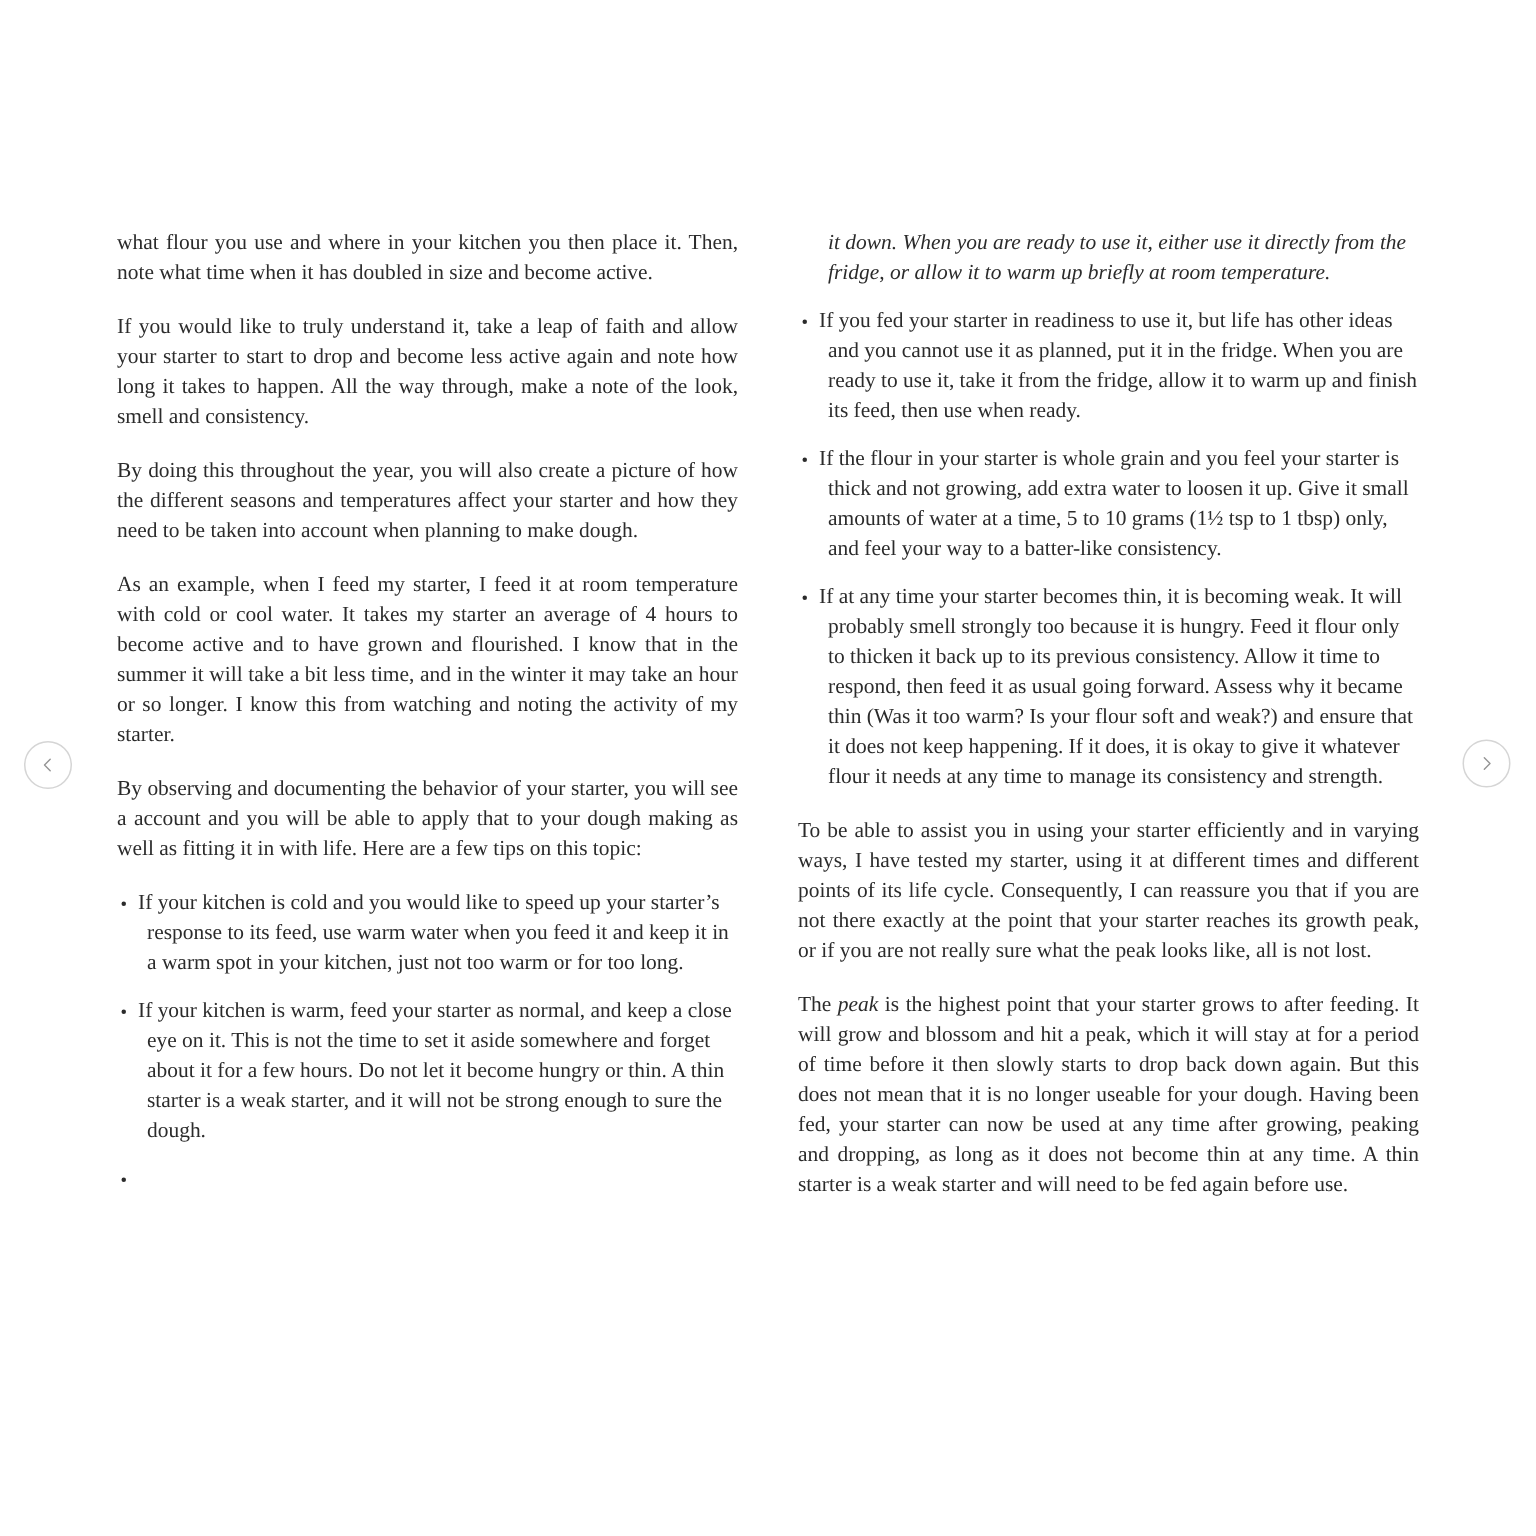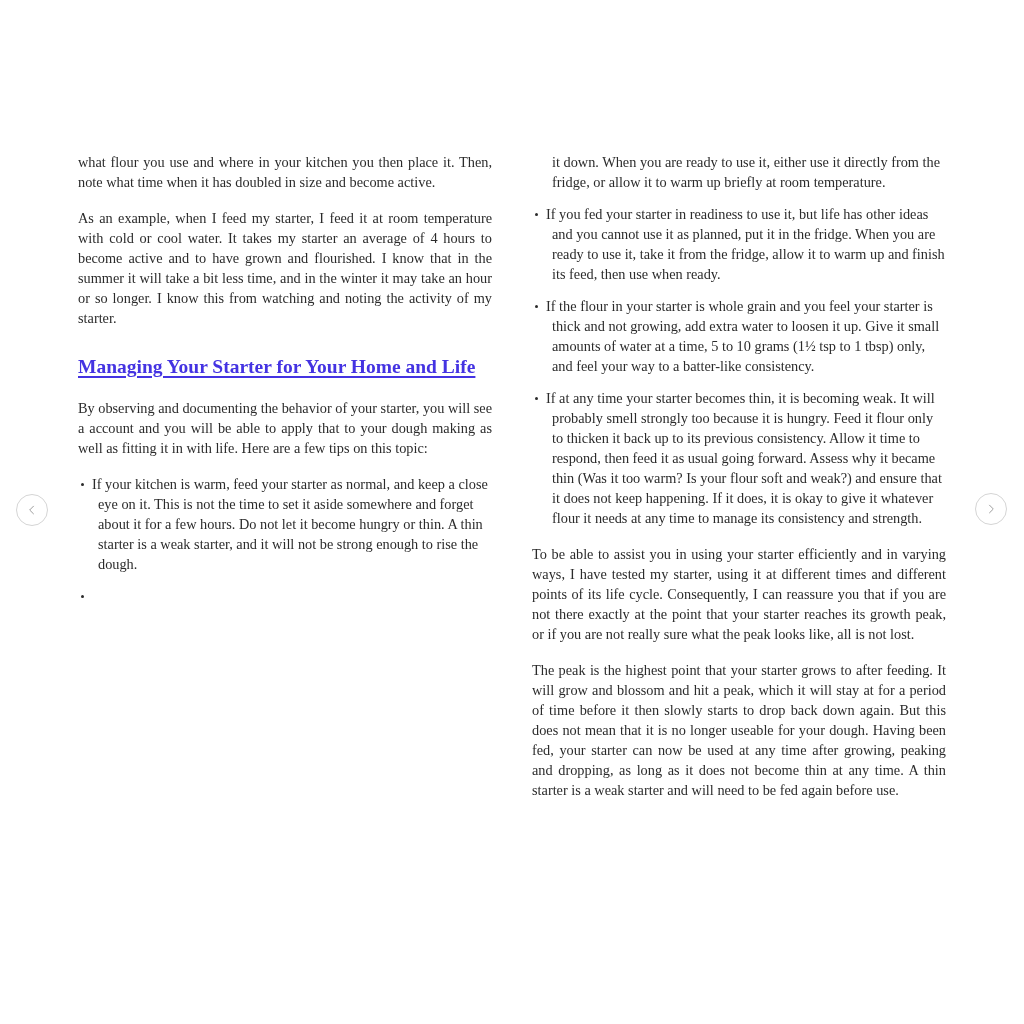--- a/index.html
+++ b/index.html
@@ -66,22 +66,23 @@
     top:8.5px;
     width:3px;
     height:3px;
     border-radius:50%;
     background:var(--text-color);
   }
   .bullet-continuation{
     padding-left:20px;
     margin:0 0 12px 0;
     text-align:left;
+    font-style:italic;
   }
-  .em{}
+  .em{font-style:italic;}
   .nav-btn{
     position:absolute;
     width:32px;
     height:32px;
     border-radius:50%;
     border:1px solid var(--nav-border);
     background:#ffffff;
     display:flex;
     align-items:center;
     justify-content:center;
@@ -102,30 +103,35 @@
       <svg width="14" height="14" viewBox="0 0 24 24">
         <path d="M14.5 5.5 L8 12 L14.5 18.5" fill="none" stroke="#949494" stroke-width="1.6" stroke-linecap="round" stroke-linejoin="round"></path>
       </svg>
     </span>
   </button>
 
   <div class="columns">
 
     <div class="col">
       <p class="para">what flour you use and where in your kitchen you then place it. Then, note what time when it has doubled in size and become active.</p>
+      <p class="para">If you would like to truly understand it, take a leap of faith and allow your starter to start to drop and become less active again and note how long it takes to happen. All the way through, make a note of the look, smell and consistency.</p>
+      <p class="para">By doing this throughout the year, you will also create a picture of how the different seasons and temperatures affect your starter and how they need to be taken into account when planning to make dough.</p>
       <p class="para">As an example, when I feed my starter, I feed it at room temperature with cold or cool water. It takes my starter an average of 4 hours to become active and to have grown and flourished. I know that in the summer it will take a bit less time, and in the winter it may take an hour or so longer. I know this from watching and noting the activity of my starter.</p>
 
-      <h2 class="section-heading">Managing Your Starter for Your Home and Life</h2>
 
       <p class="para">By observing and documenting the behavior of your starter, you will see a account and you will be able to apply that to your dough making as well as fitting it in with life. Here are a few tips on this topic:</p>
 
       <ul class="tips">
         <li>
           <span class="dot"></span>
-          <span>If your kitchen is warm, feed your starter as normal, and keep a close eye on it. This is not the time to set it aside somewhere and forget about it for a few hours. Do not let it become hungry or thin. A thin starter is a weak starter, and it will not be strong enough to rise the dough.</span>
+          <span>If your kitchen is cold and you would like to speed up your starter’s response to its feed, use warm water when you feed it and keep it in a warm spot in your kitchen, just not too warm or for too long.</span>
+        </li>
+        <li>
+          <span class="dot"></span>
+          <span>If your kitchen is warm, feed your starter as normal, and keep a close eye on it. This is not the time to set it aside somewhere and forget about it for a few hours. Do not let it become hungry or thin. A thin starter is a weak starter, and it will not be strong enough to sure the dough.</span>
         </li>
         <li>
           <span class="dot"></span>
         </li>
       </ul>
     </div>
 
     <div class="col">
       <p class="bullet-continuation">it down. When you are ready to use it, either use it directly from the fridge, or allow it to warm up briefly at room temperature.</p>
 

